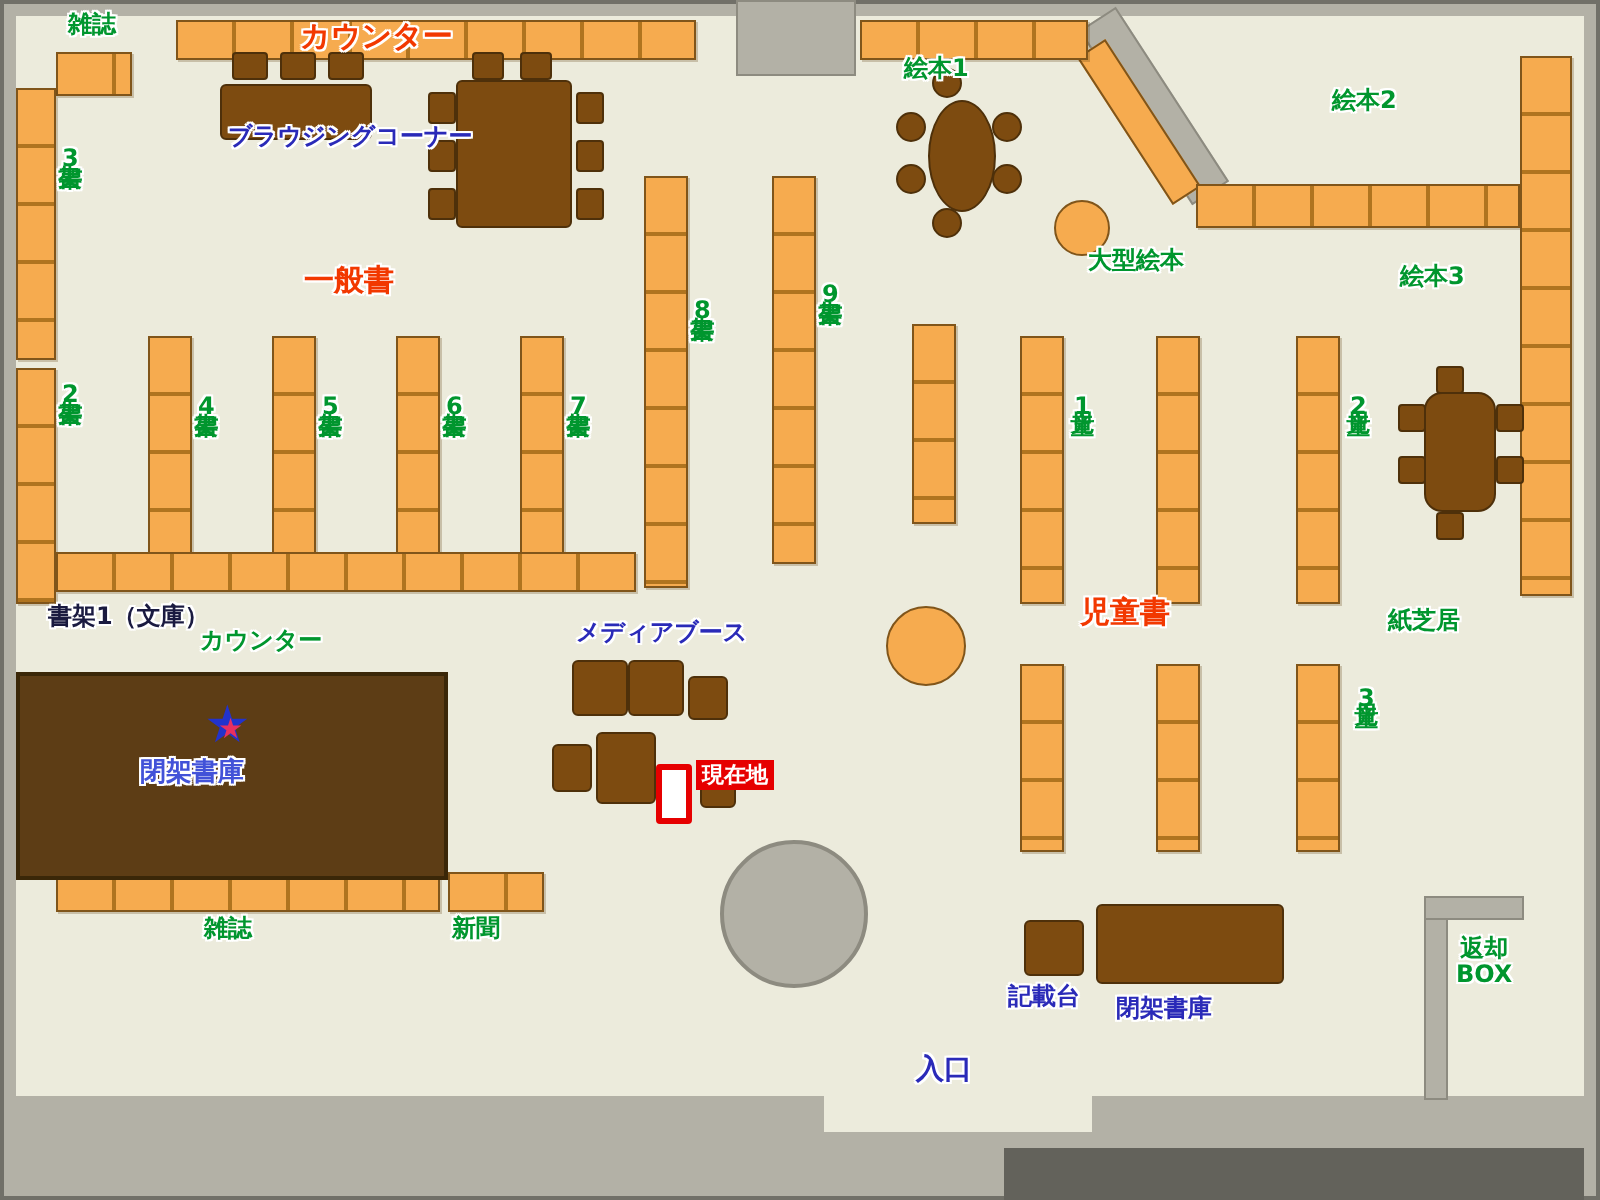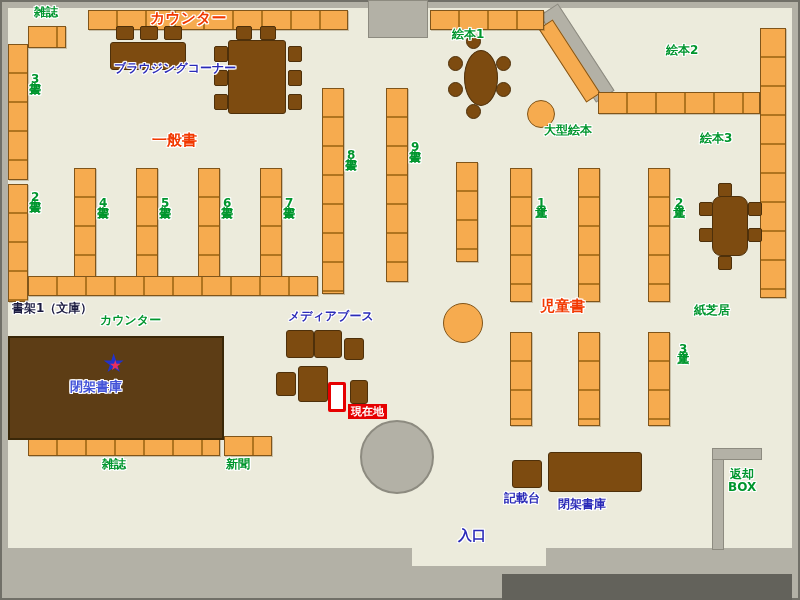--- a/index.html
+++ b/index.html
@@ -150,25 +150,25 @@
   <span class="lab g vert" style="left:96px;top:196px">書架4</span>
   <span class="lab g vert" style="left:158px;top:196px">書架5</span>
   <span class="lab g vert" style="left:220px;top:196px">書架6</span>
   <span class="lab g vert" style="left:282px;top:196px">書架7</span>
   <span class="lab g vert" style="left:344px;top:148px">書架8</span>
   <span class="lab g vert" style="left:408px;top:140px">書架9</span>
   <span class="lab g vert" style="left:534px;top:196px">児童1</span>
   <span class="lab g vert" style="left:672px;top:196px">児童2</span>
   <span class="lab g vert" style="left:676px;top:342px">児童3</span>
 
-  <span class="lab dk" style="left:12px;top:302px">書架1（文庫）</span>
+  <span class="lab dk" style="left:24px;top:302px">書架1（文庫）</span>
   <span class="lab g" style="left:100px;top:314px">カウンター</span>
   <span class="lab b" style="left:288px;top:310px">メディアブース</span>
   <span class="lab cs" style="left:70px;top:380px">閉架書庫</span>
-  <span class="badge" style="left:348px;top:404px">現在地</span>
+  <span class="badge" style="left:348px;top:380px">現在地</span>
   <span class="lab g" style="left:694px;top:304px">紙芝居</span>
   <span class="lab g" style="left:102px;top:458px">雑誌</span>
   <span class="lab g" style="left:226px;top:458px">新聞</span>
   <span class="lab b" style="left:504px;top:492px">記載台</span>
   <span class="lab b" style="left:558px;top:498px">閉架書庫</span>
 
   <div class="lab g" style="left:728px;top:468px;text-align:center">
     <span style="display:block">返却</span>
     <span style="display:block">BOX</span>
   </div>

